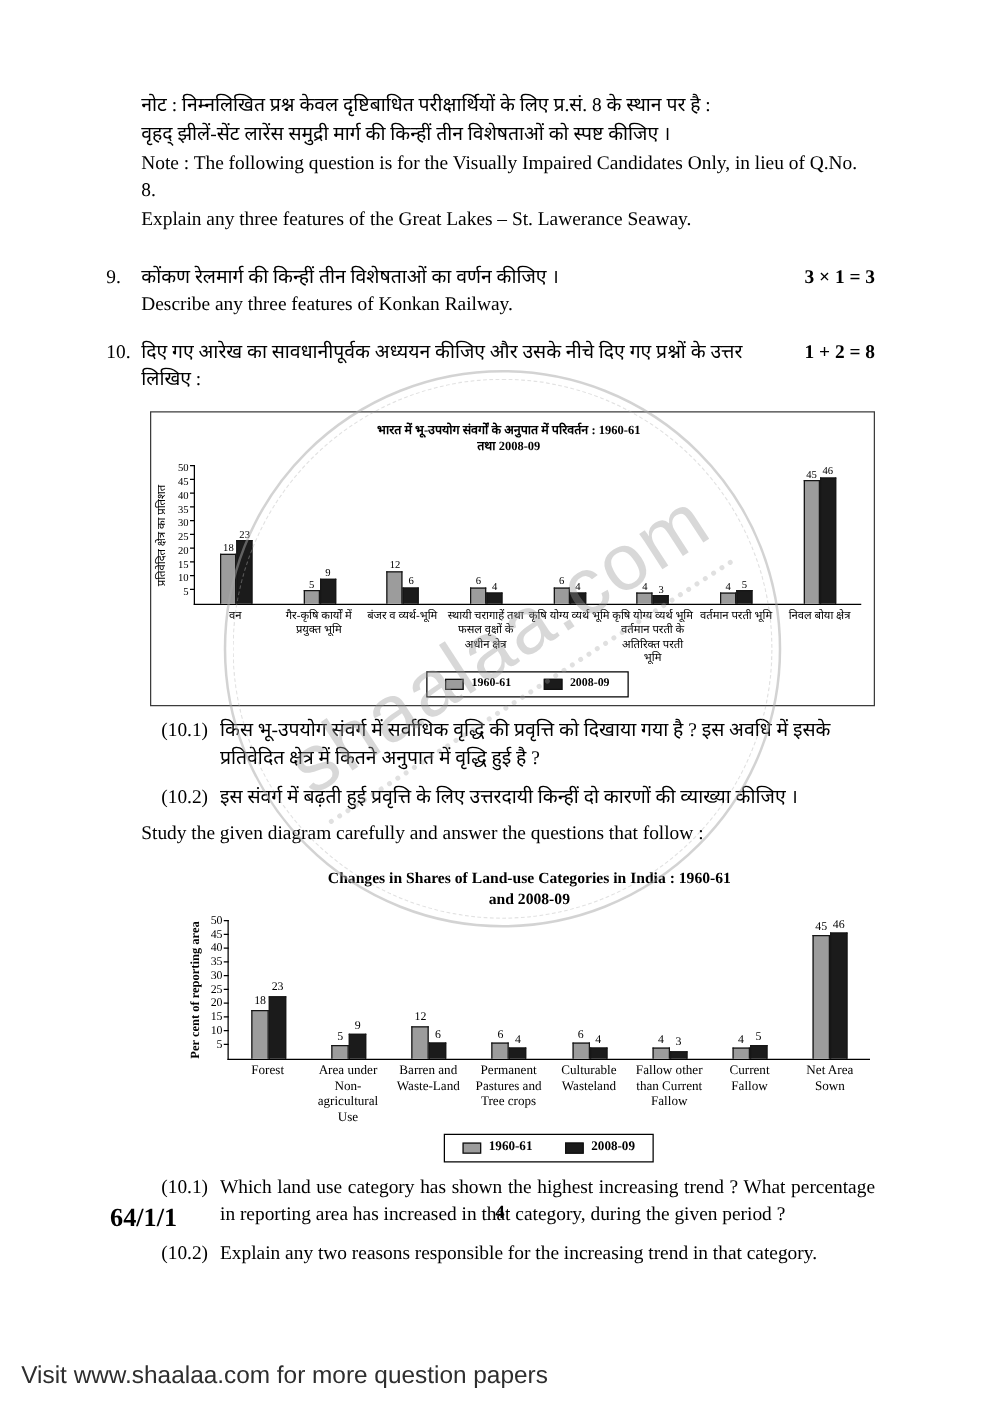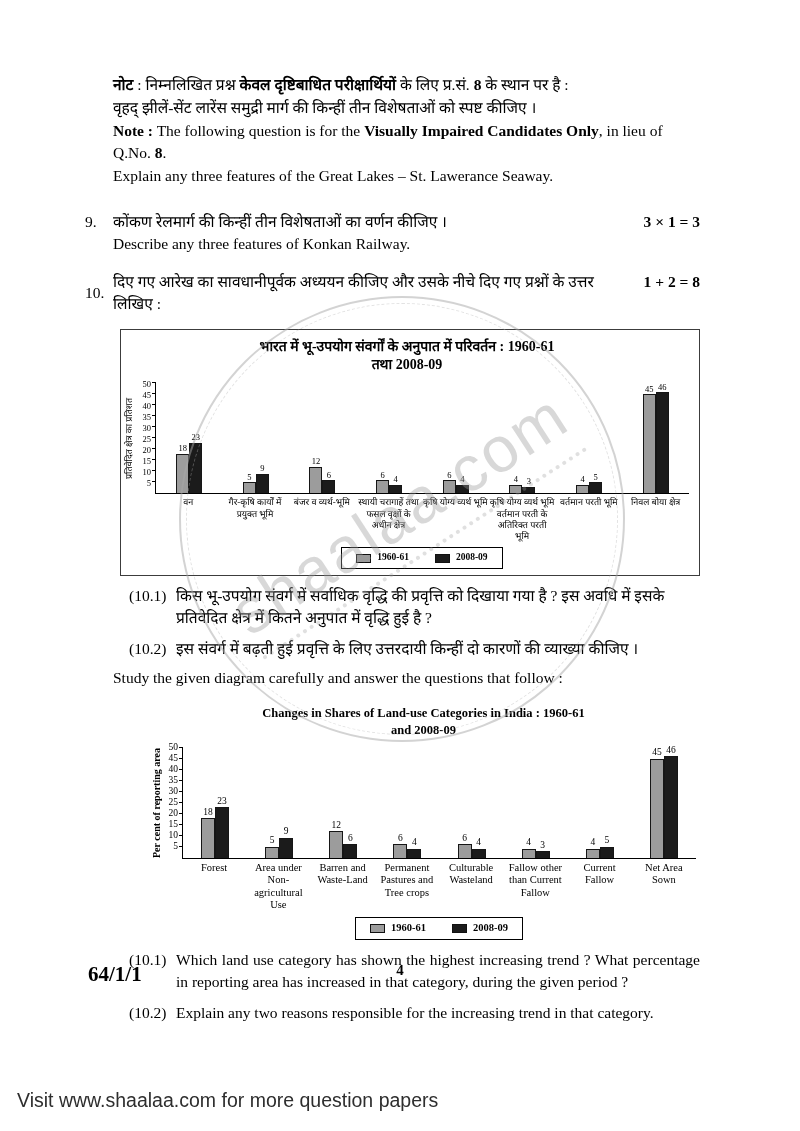--- a/index.html
+++ b/index.html
@@ -2,37 +2,37 @@
 <html><head>
 <meta charset="utf-8">
 <style>
   * { margin: 0; padding: 0; box-sizing: border-box; }
   html, body { background: #ffffff; }
   .page {
     width: 800px; height: 1131px; background: #fff; position: relative;
     font-family: "Liberation Serif", serif; color: #000; overflow: hidden; margin: 0 auto;
   }
   .content { position: absolute; left: 85px; top: 74px; width: 615px; font-size: 15.5px; line-height: 1.42; z-index: 2; }
-  b { font-weight: bold; }
+  b { font-weight: normal; }
 
   .note { margin-left: 28px; width: 587px; }
   .note > div { margin-bottom: 1px; }
 
   .q-row { display: flex; margin-top: 24px; }
   .qnum { width: 28px; flex: none; }
   .qbody { flex: 1; }
   .qline1 { display: flex; justify-content: space-between; align-items: baseline; }
   .marks { font-weight: bold; white-space: nowrap; margin-left: 14px; }
 
   
   .chart { margin-top: 14px; }
   .chart1 { margin-left: 35px; width: 580px; border: 1px solid #3c3c3c; padding: 8px 10px 6px 4px; }
   .chart2 { margin-left: 66px; width: 545px; padding: 2px 0 0 0; }
   .c-title { text-align: center; font-weight: bold; }
-  .chart1 .c-title { font-size: 14px; line-height: 1.3; }
+  .chart1 .c-title { font-size: 10px; line-height: 1.3; }
   .chart2 .c-title { font-size: 12.5px; line-height: 1.35; }
   .c-flex { display: flex; margin-top: 8px; }
   .c-ylabel { flex: none; writing-mode: vertical-rl; transform: rotate(180deg); text-align: center; height: 112px; font-size: 9px; line-height: 1.1; }
   .chart2 .c-ylabel { font-weight: bold; font-size: 10px; }
   .c-yaxis { flex: none; width: 20px; position: relative; height: 112px; }
   .c-ytick { position: absolute; right: 4px; font-size: 8.5px; line-height: 1; }
   .chart2 .c-ytick { font-size: 9.5px; }
   .c-main { flex: 1; min-width: 0; }
   .c-plot { height: 112px; border-left: 1px solid #000; border-bottom: 1px solid #000; display: flex; align-items: flex-end; position: relative; }
   .c-tickmark { position: absolute; left: -4px; width: 4px; height: 0; border-top: 1px solid #000; }
@@ -90,21 +90,21 @@
       <span class="qnum">9.</span>
       <div class="qbody">
         <div class="qline1">
           <span>कोंकण रेलमार्ग की किन्हीं तीन विशेषताओं का वर्णन कीजिए ।</span>
           <span class="marks">3 × 1 = 3</span>
         </div>
         <div>Describe any  three features of Konkan Railway.</div>
       </div>
     </div>
 
-    <div class="q-row" style="margin-top:16px;align-items:center;">
+    <div class="q-row" style="margin-top:16px;">
       <span class="qnum">10.</span>
       <div class="qbody">
         <div class="qline1">
           <span>दिए गए आरेख का सावधानीपूर्वक अध्ययन कीजिए और उसके नीचे दिए गए प्रश्नों के उत्तर लिखिए :</span>
           <span class="marks">1 + 2 = 8</span>
         </div>
       </div>
     </div>
 
     <div class="chart chart1">

